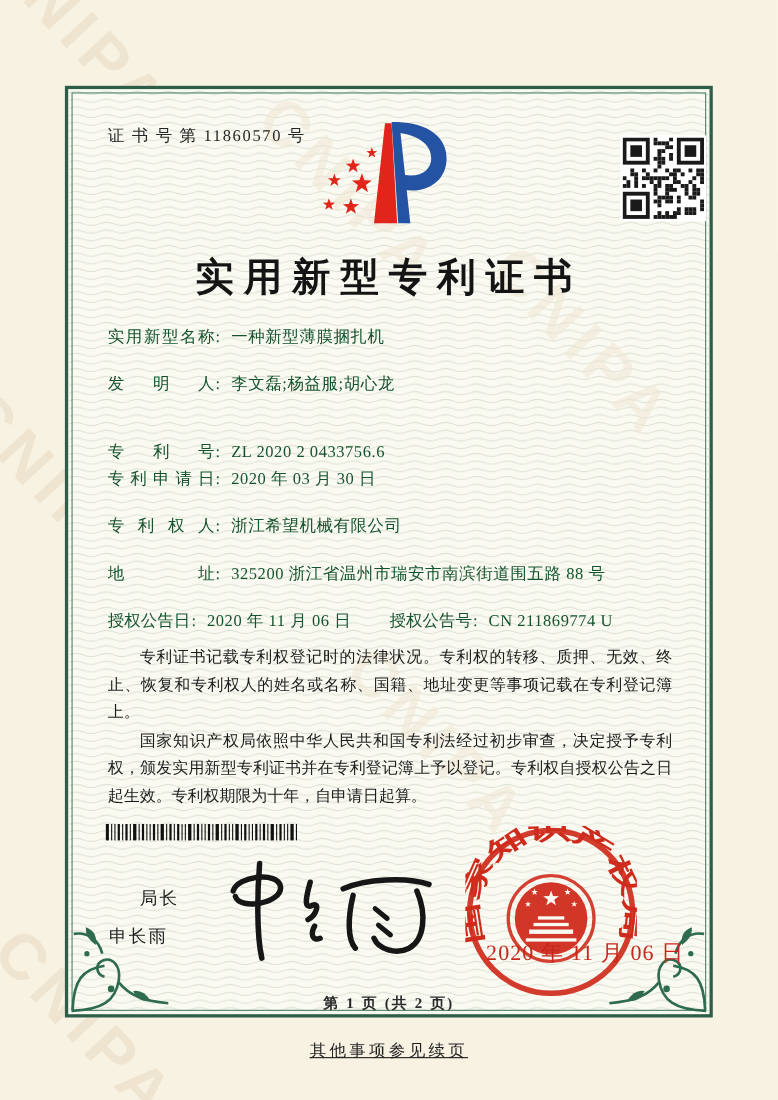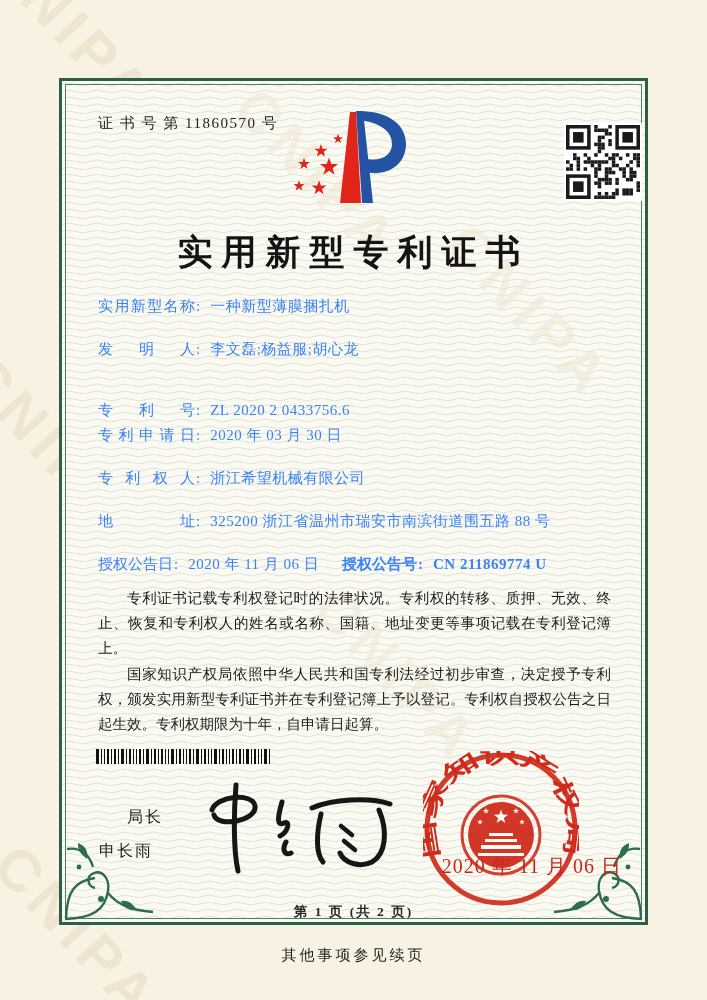--- a/index.html
+++ b/index.html
@@ -28,46 +28,46 @@
   .waves{position:absolute;left:0;top:0;z-index:0;}
   .layer{position:absolute;left:0;top:0;right:0;bottom:0;z-index:3;padding-left:44px;}
   .cert-no{position:absolute;left:36px;top:33px;font-size:15px;letter-spacing:1.5px;color:#252525;}
   .logo{position:absolute;left:50%;top:26px;transform:translateX(-50%);}
   .qr{position:absolute;left:502px;top:42px;background:#fff;padding:2px;}
   .title{
     position:absolute;left:0;right:0;top:126px;text-align:center;
     font-size:35px;font-weight:bold;letter-spacing:9px;color:#141414;margin-top:22px;
   }
   .fields{position:absolute;left:36px;right:30px;top:0;}
-  .frow{position:absolute;left:0;right:0;font-size:15px;color:#3b82f6;white-space:nowrap;}
+  .frow{position:absolute;left:0;right:0;font-size:15px;color:#14532d;white-space:nowrap;}
   .flabel{display:inline-block;width:97px;text-align:justify;text-align-last:justify;}
   .fcolon{display:inline-block;margin-left:1px;}
   .fvalue{margin-left:10px;letter-spacing:.5px;}
-  .grant2{position:absolute;left:244px;top:0;font-weight:bold;}
+  .grant2{position:absolute;left:256px;top:0;}
   .paras{
     position:absolute;left:36px;right:34px;top:505px;
     font-size:14.5px;line-height:1.74;text-align:justify;color:#1c1c1c;
   }
   .paras p{margin:0;text-indent:2em;}
   .barcode{position:absolute;left:34px;top:668px;}
   .sig-title{position:absolute;left:37px;top:726px;font-family:"Liberation Sans","DejaVu Sans",sans-serif;font-size:16px;letter-spacing:2px;color:#222;margin-left:28px;}
   .sig-name{position:absolute;left:37px;top:760px;font-family:"Liberation Sans","DejaVu Sans",sans-serif;font-size:16px;letter-spacing:2px;color:#222;}
   .signature{position:absolute;left:112px;top:688px;}
   .seal{position:absolute;left:361px;top:670px;}
   .seal-date{
     position:absolute;left:350px;top:772px;width:240px;text-align:center;
     font-size:20px;color:#c5281c;letter-spacing:1px;z-index:5;
   }
   .page-info{position:absolute;left:0;right:0;top:822px;text-align:center;font-size:13.5px;letter-spacing:2px;color:#2a2a2a;font-weight:bold;}
   .flourish{position:absolute;z-index:4;}
   .flourish.br{right:1px;bottom:1px;}
   .flourish.bl{left:1px;bottom:1px;transform:scaleX(-1);}
   .continuation{
     position:absolute;left:0;right:0;top:946px;text-align:center;z-index:2;
-    font-size:15px;letter-spacing:3px;color:#1e1e1e;
+    font-size:15px;letter-spacing:3px;color:#1e1e1e;text-decoration:underline;
   }
 </style>
 </head>
 <body>
 
 <div class="wm" style="left:-34px;top:-6px">CNIPA</div>
 <div class="wm" style="left:636px;top:-34px">CNIPA</div>
 <div class="wm" style="left:-58px;top:408px">CNIPA</div>
 <div class="wm" style="left:-28px;top:898px">CNIPA</div>
 

